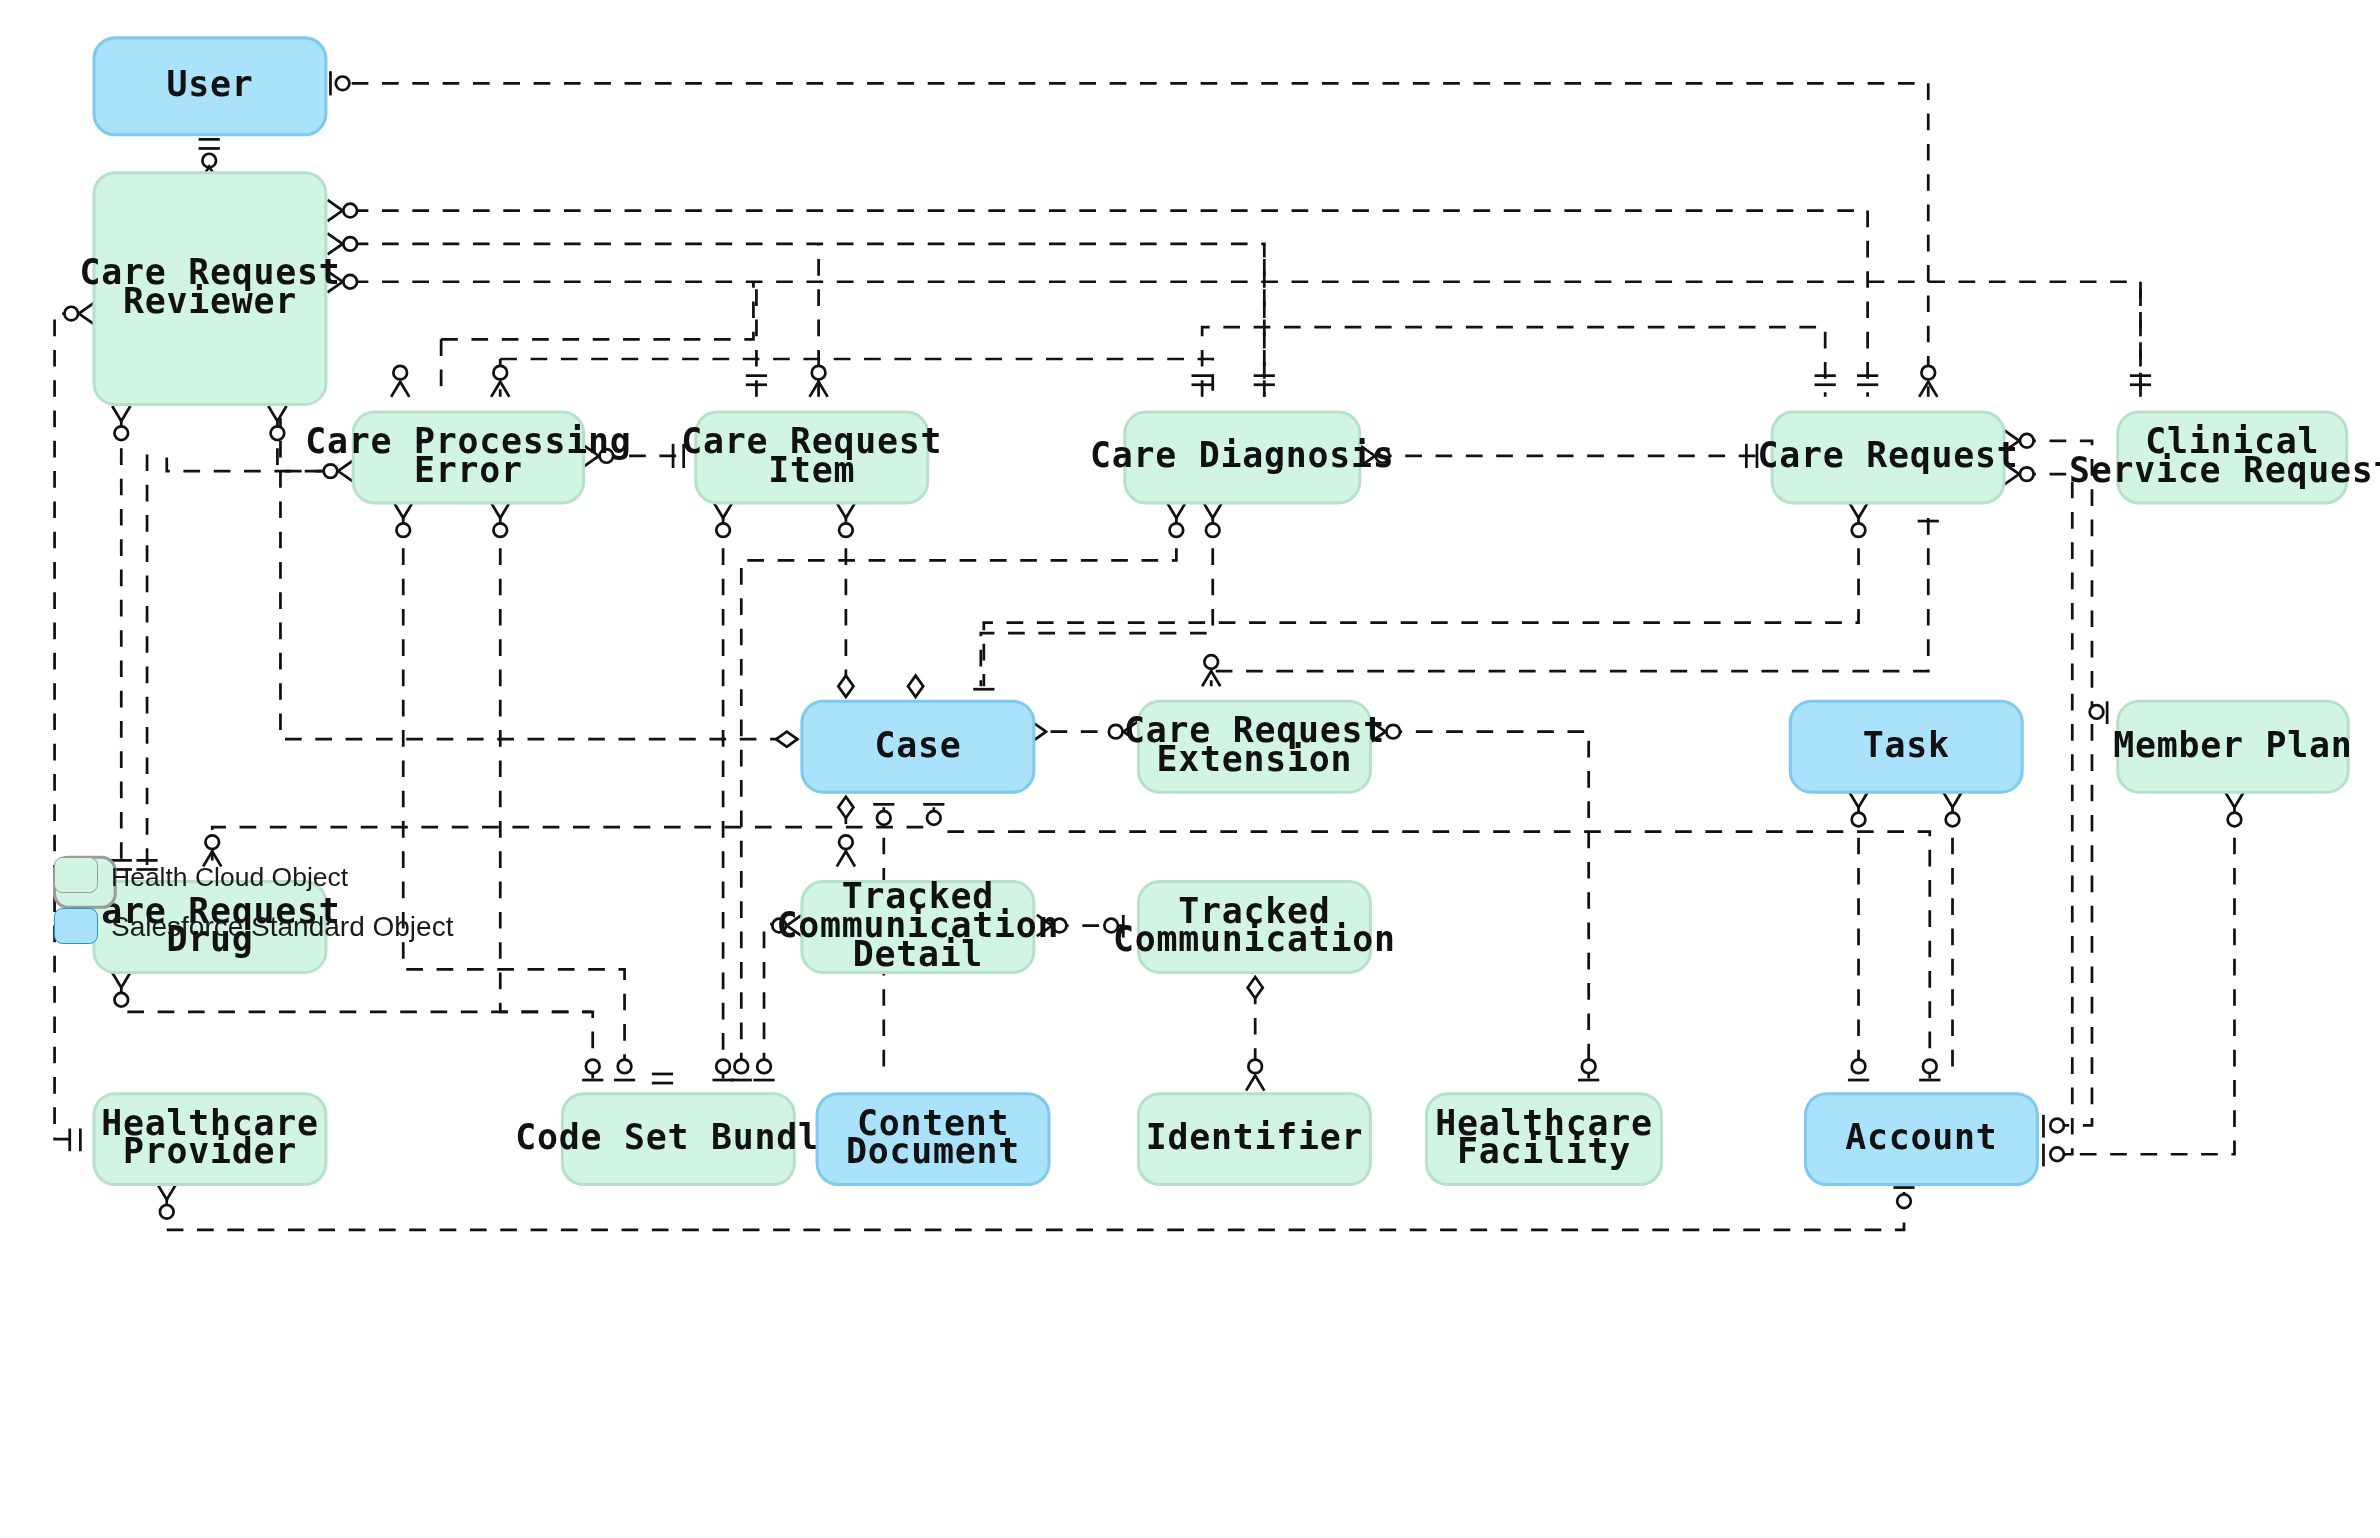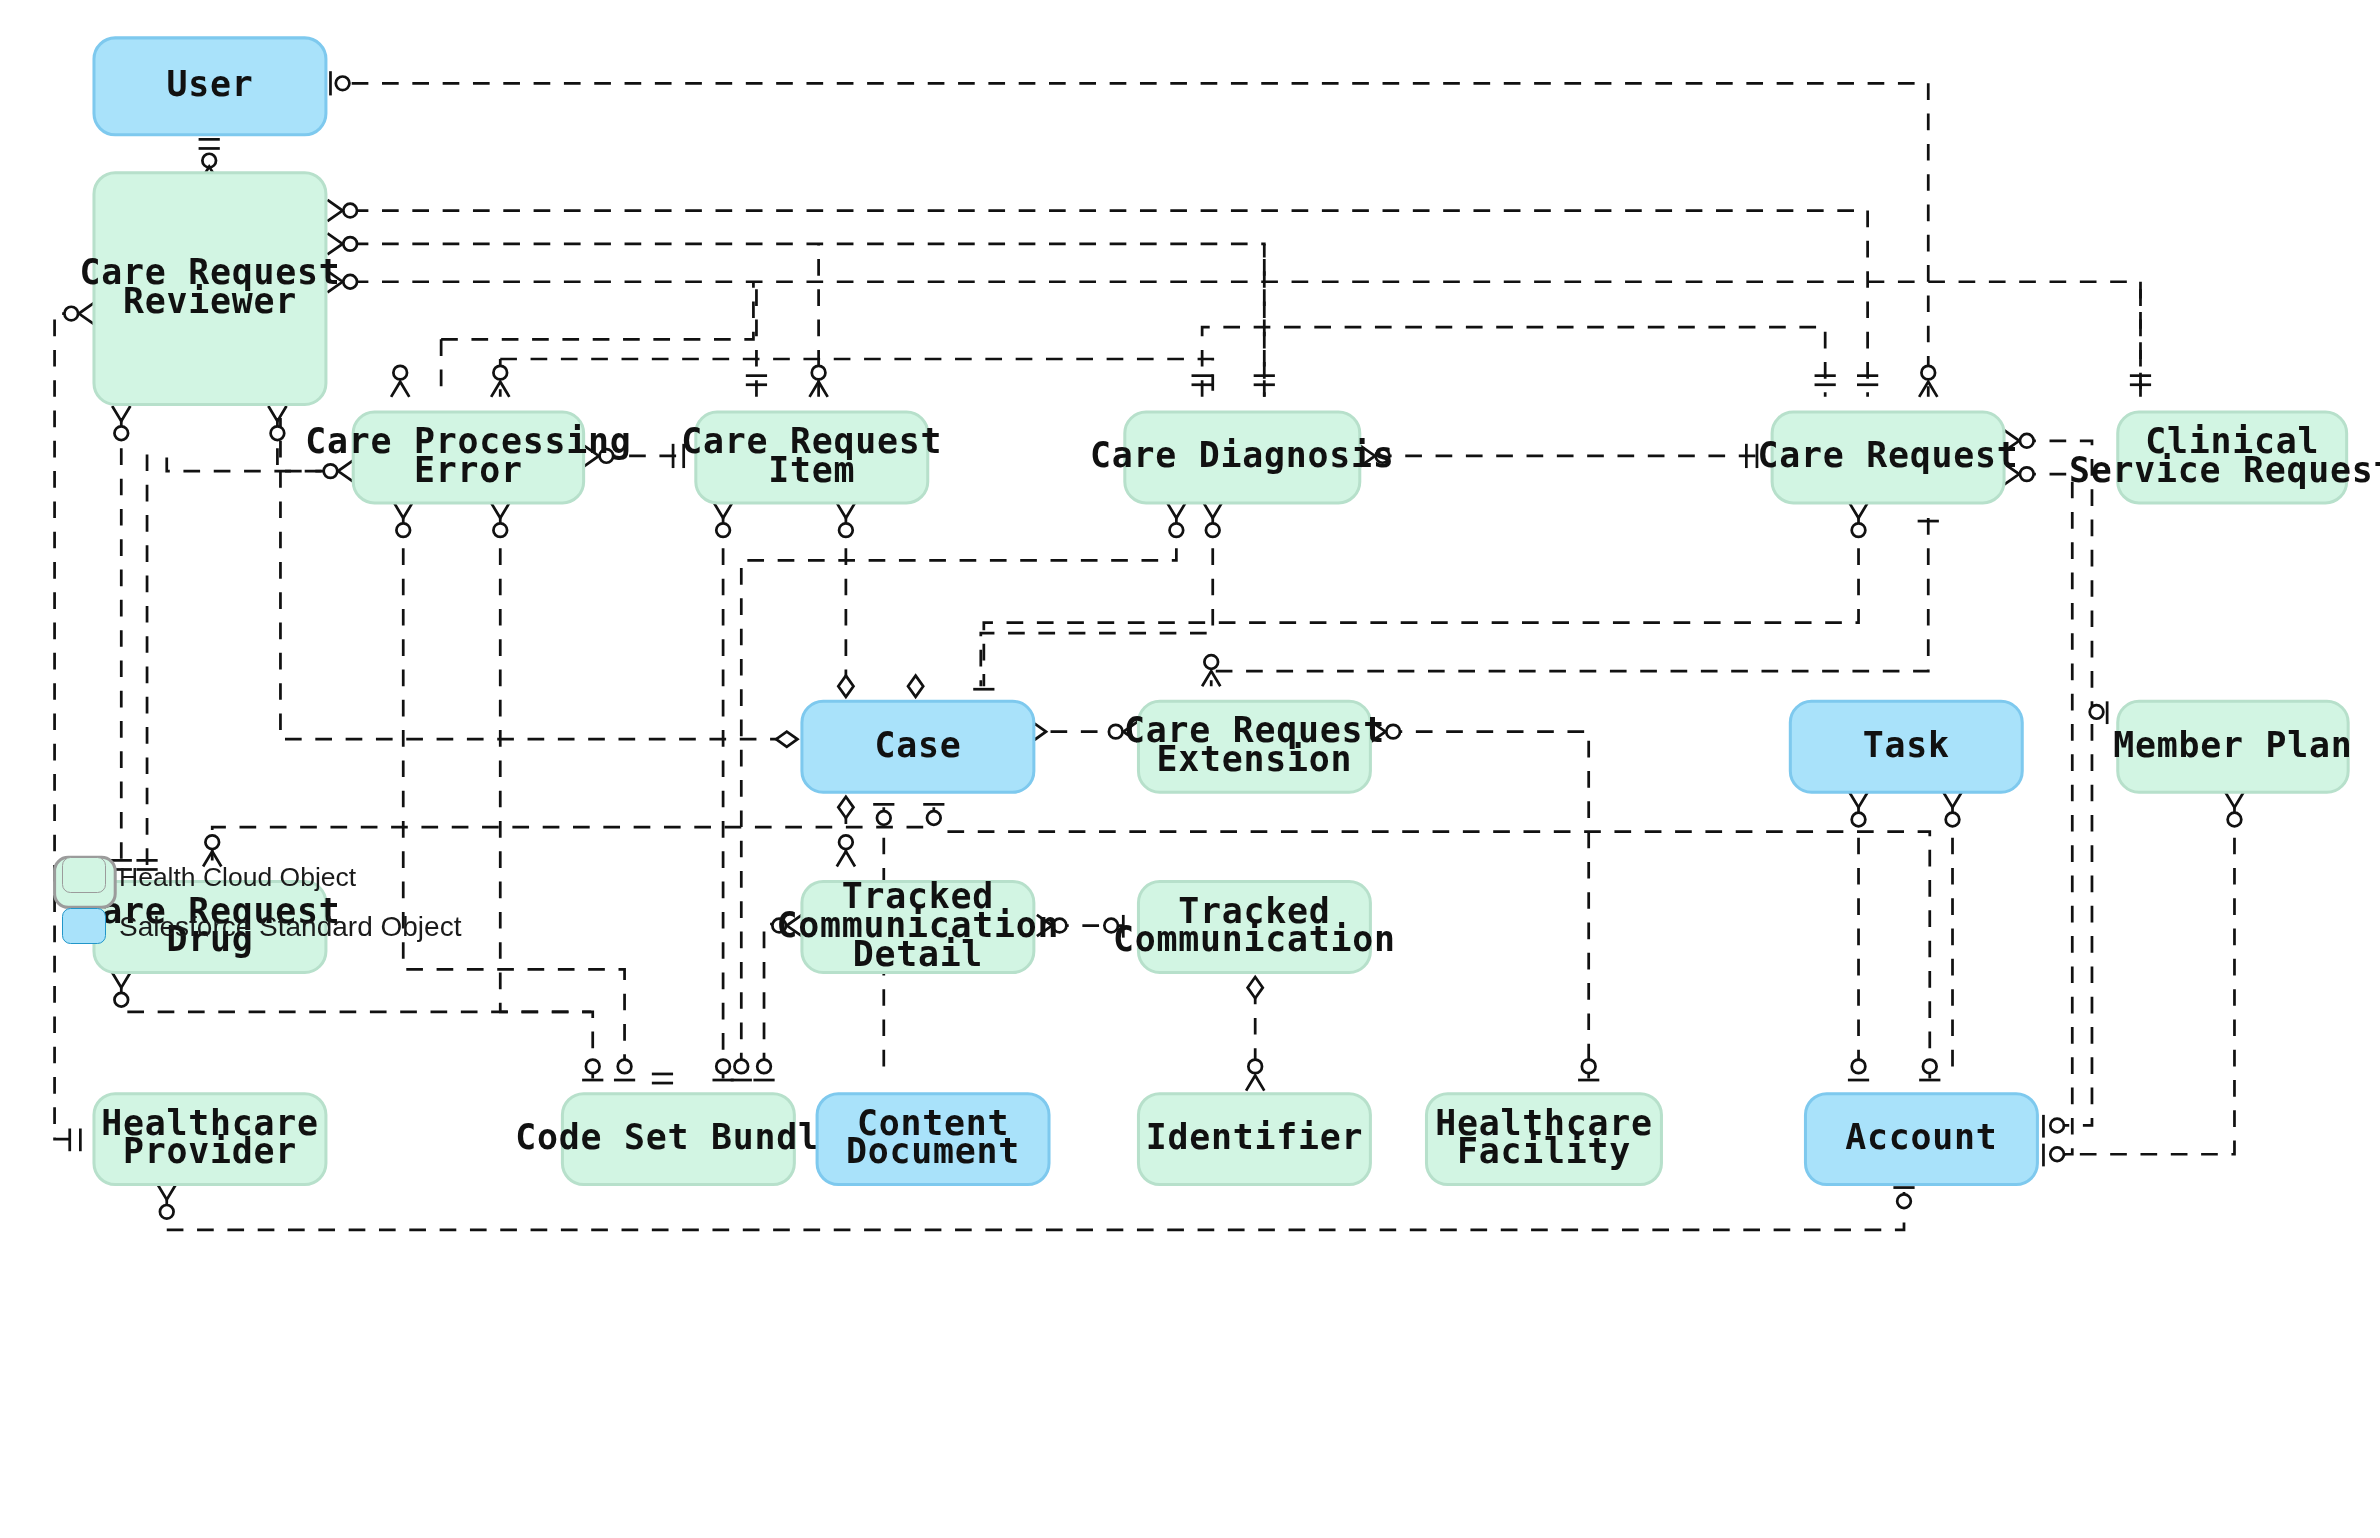--- a/index.html
+++ b/index.html
@@ -516,21 +516,21 @@
           <text class="ent-label" x="1267.5" y="752"><tspan x="1267.5" dy="0">Account</tspan></text>
         </g>
       </g>
 
     <g id="legend">
       <rect class="legend-swatch legend-hc" x="36" y="566" width="40" height="33" transform="translate(0,0)"></rect>
       <rect class="legend-swatch legend-hc" x="36" y="566" width="0" height="0" style="display:none"></rect>
     </g>
   </svg>
 
-  <div id="legend-html" style="position:absolute;left:8px;top:0;width:2013px;height:1539px;pointer-events:none;padding-left:16px;">
+  <div id="legend-html" style="position:absolute;left:0;top:0;width:2013px;height:1539px;pointer-events:none;padding-left:16px;">
     <div style="position:absolute;left:54px;top:857px;width:44px;height:36px;">
       <div style="width:100%;height:100%;background:#d2f5e3;border:1.9px solid #9b9b9b;border-radius:8.5px;box-sizing:border-box;"></div>
     </div>
     <div style="position:absolute;left:111px;top:859px;height:36px;line-height:36px;font-family:'Liberation Sans',sans-serif;font-size:26.5px;color:#1a1a1a;white-space:nowrap;">Health Cloud Object</div>
 
     <div style="position:absolute;left:54px;top:908px;width:44px;height:36px;">
       <div style="width:100%;height:100%;background:#a9e2fa;border:1.9px solid #2196c9;border-radius:8.5px;box-sizing:border-box;"></div>
     </div>
     <div style="position:absolute;left:111px;top:909px;height:36px;line-height:36px;font-family:'Liberation Sans',sans-serif;font-size:28px;color:#1a1a1a;white-space:nowrap;">Salesforce Standard Object</div>
   </div>

